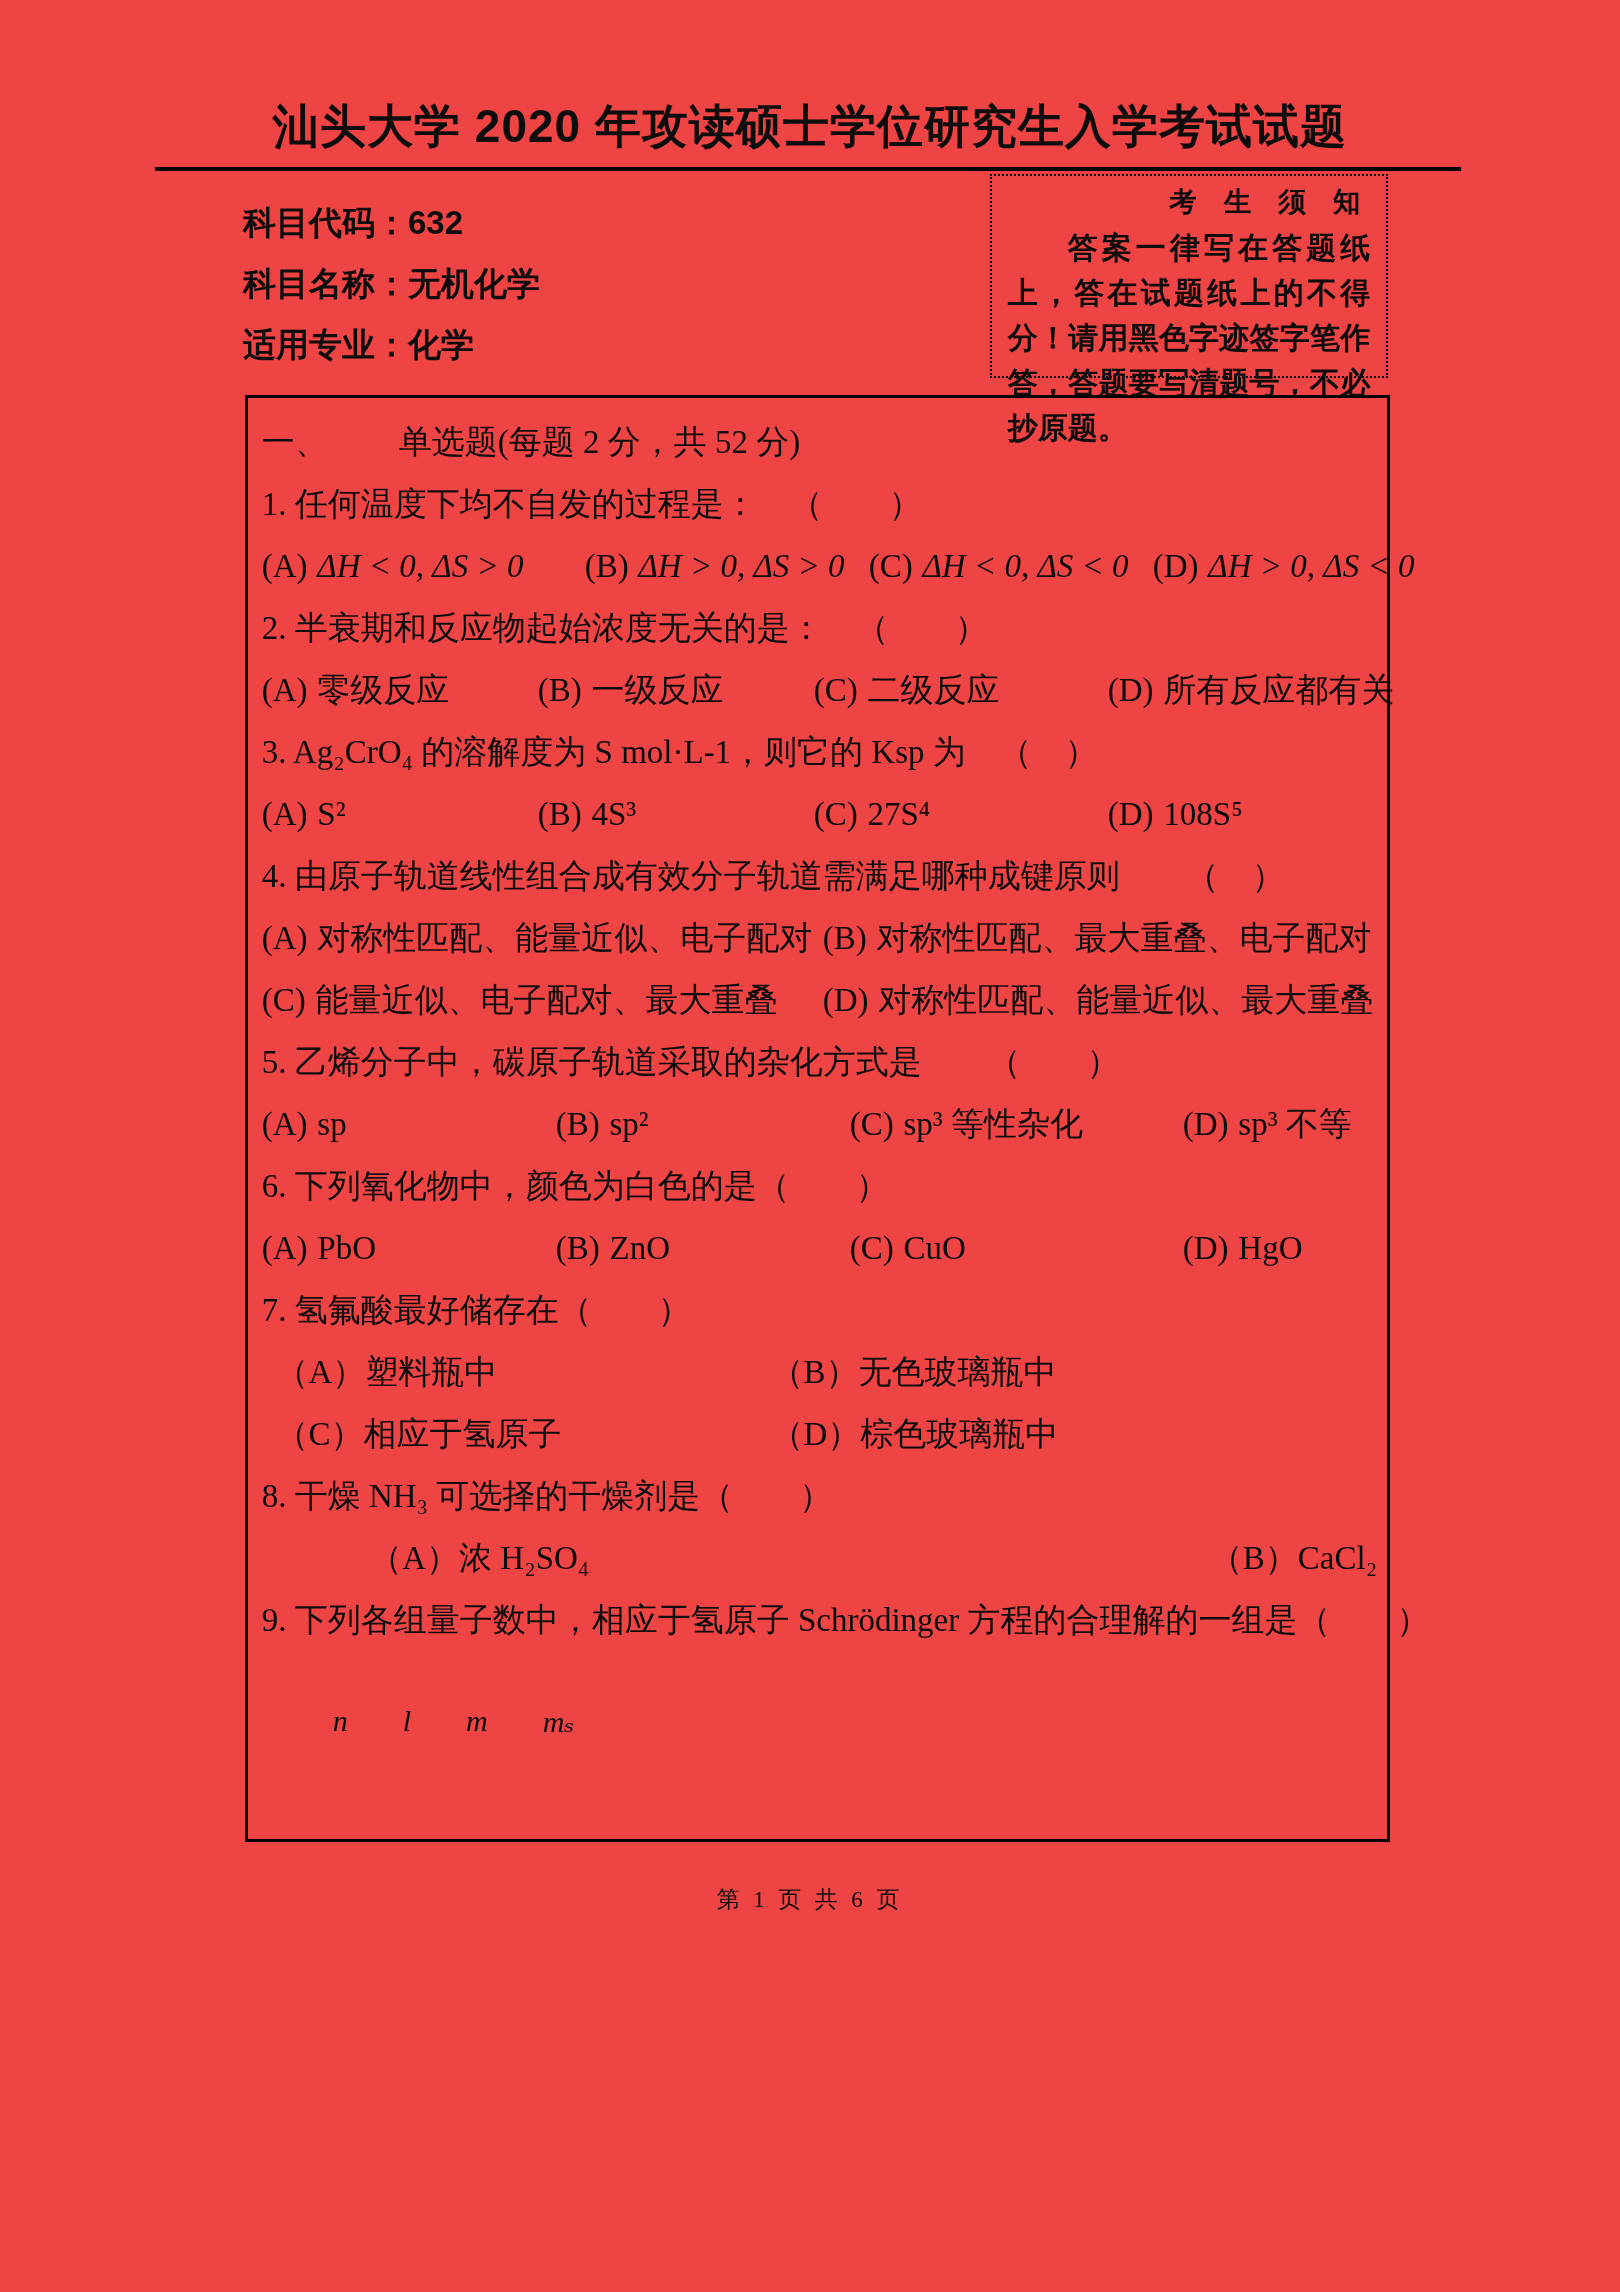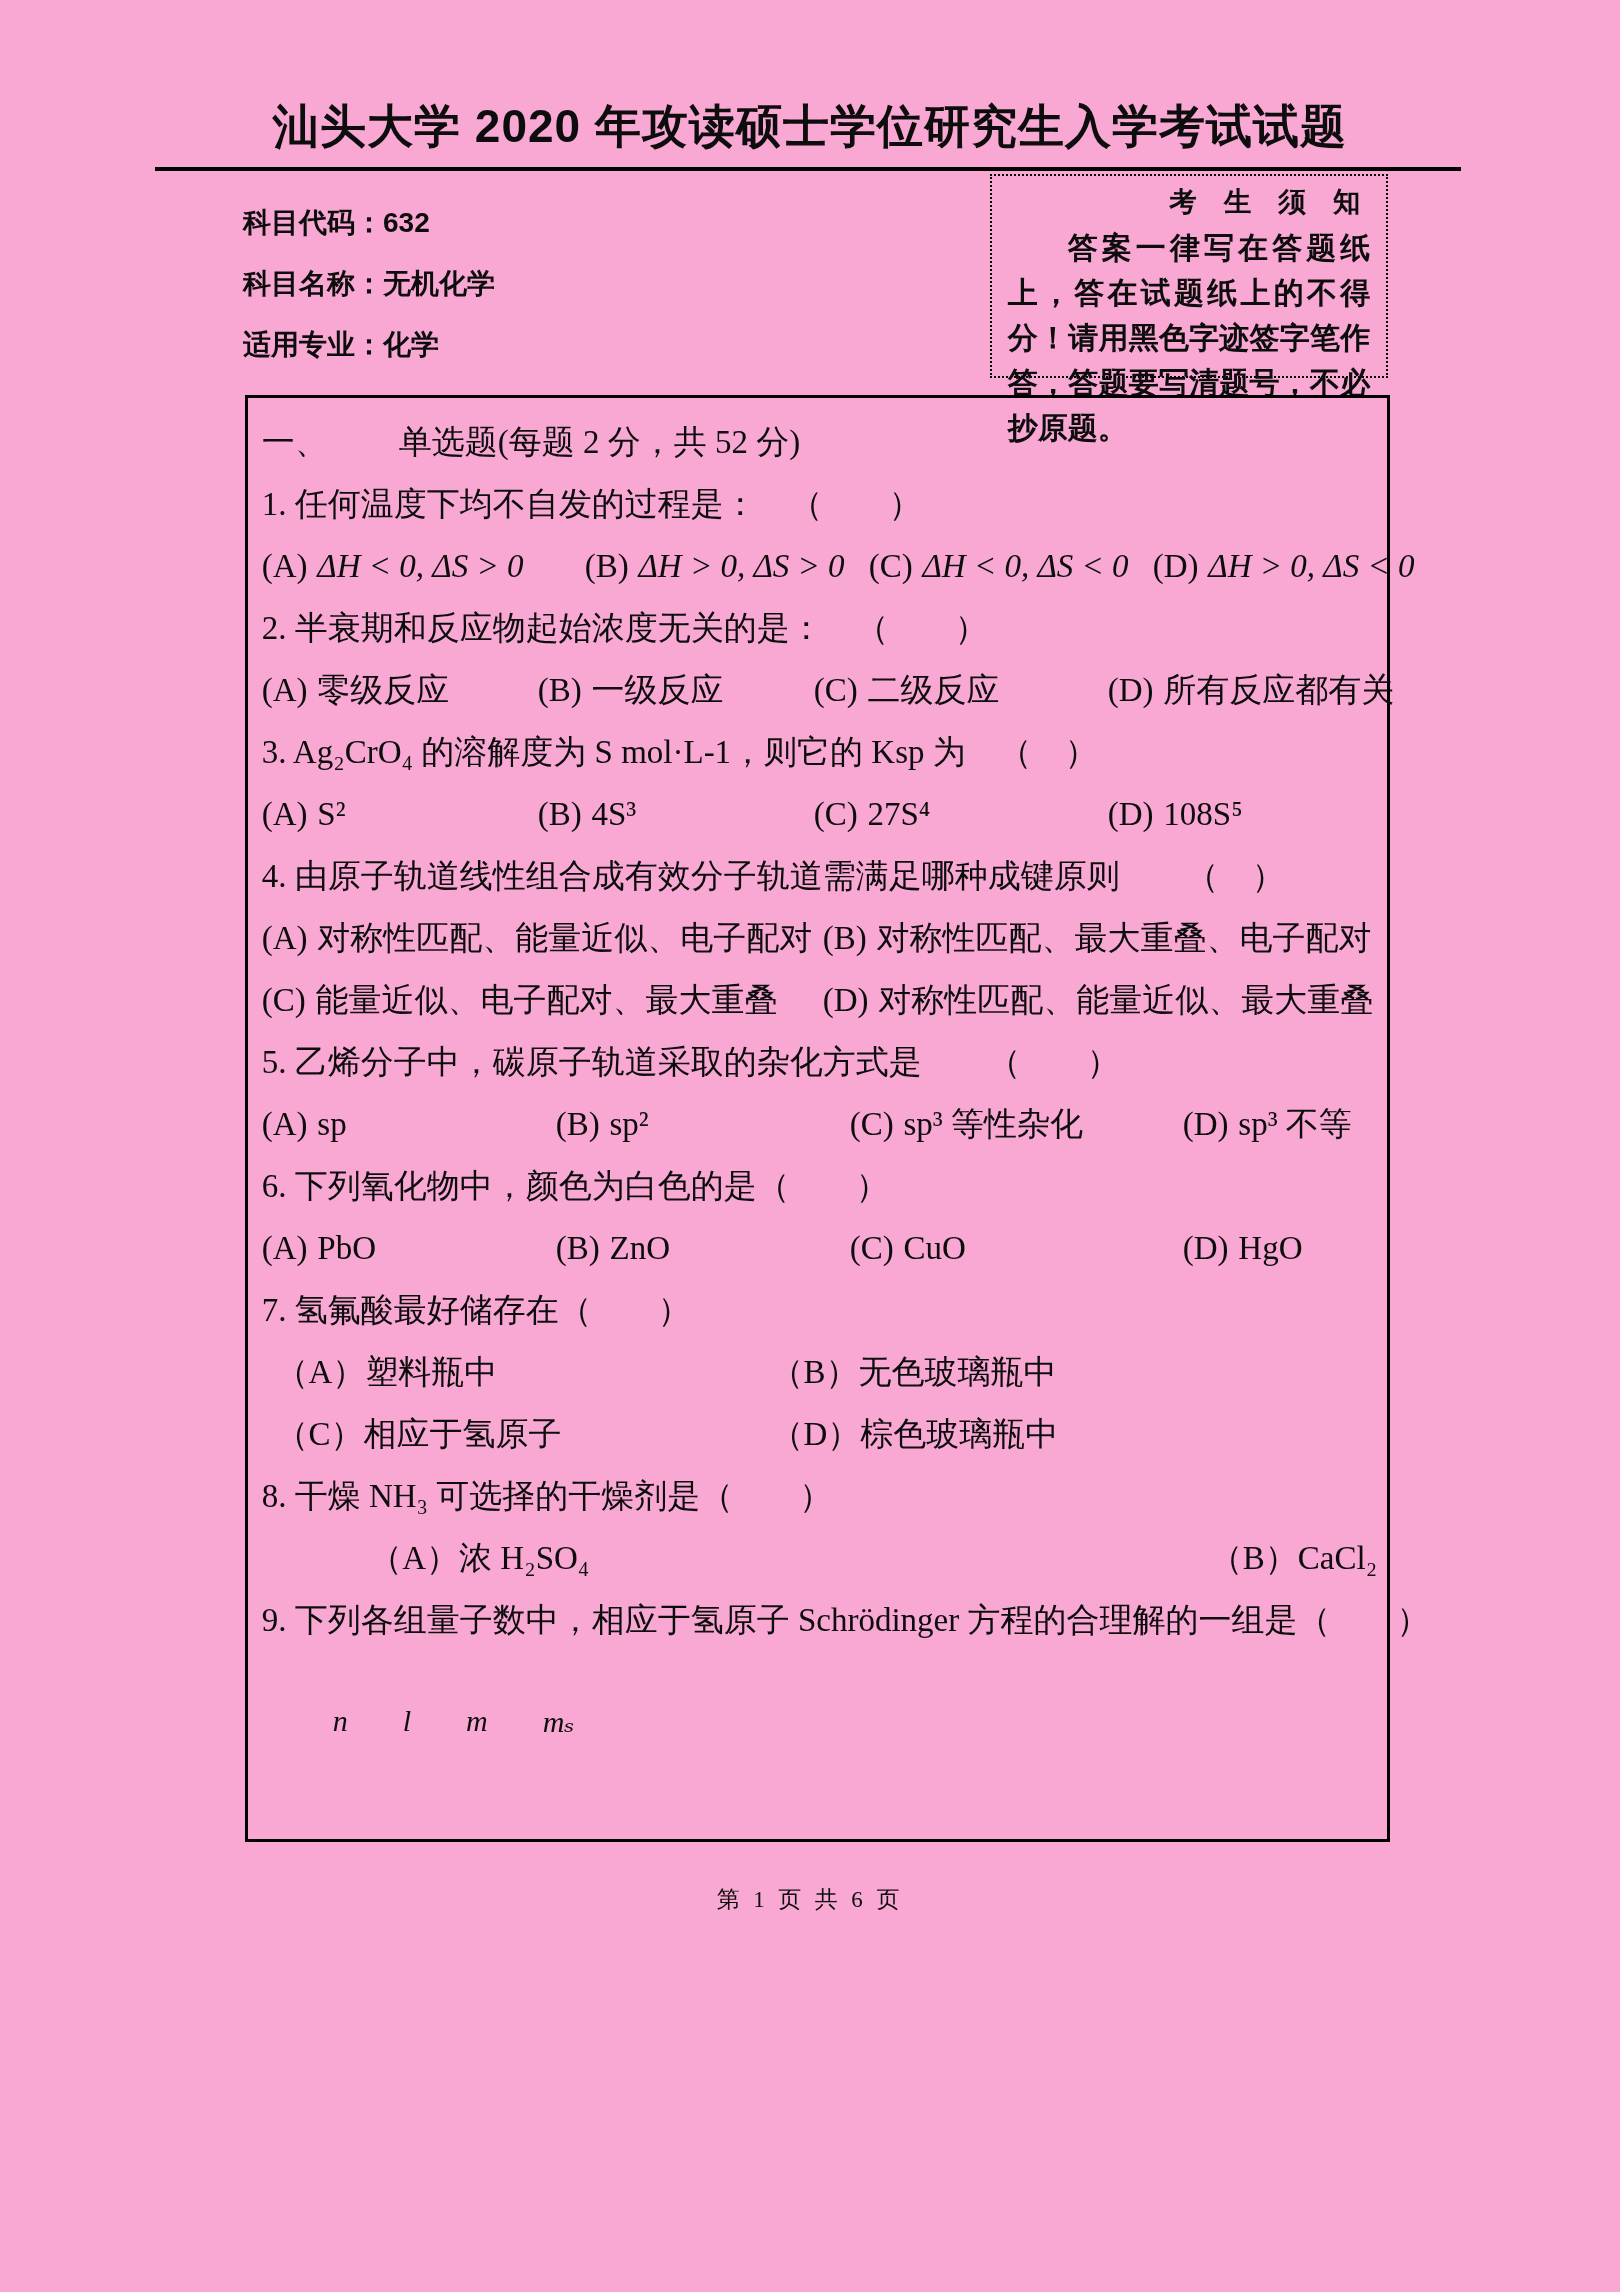--- a/index.html
+++ b/index.html
@@ -1,39 +1,39 @@
 <!DOCTYPE html>
 <html><head>
 <meta charset="utf-8">
 <style>
   html,body{margin:0;padding:0;background:#e8e8e8;}
   .page{
     position:relative;
     width:1620px;height:2293px;
-    background:#f9a8d4;
+    background:#ef4444;
     color:#0d0d0d;
     font-family:"Liberation Serif","DejaVu Serif",serif;
     overflow:hidden;
   }
   
   .title{
     position:absolute;top:96px;left:0;width:100%;
     text-align:center;
     font-family:"Liberation Sans","DejaVu Sans",sans-serif;
     font-weight:bold;font-size:46px;letter-spacing:1px;
     margin:0;
   }
   .rule{
     position:absolute;top:167px;left:155px;width:1306px;height:3.9px;
     background:#000;
   }
   .meta{
     position:absolute;left:243px;top:192px;
     font-family:"Liberation Sans","DejaVu Sans",sans-serif;
-    font-weight:bold;font-size:28px;line-height:61px;
+    font-weight:bold;font-size:33px;line-height:61px;
   }
   .meta-line span{display:inline;}
   
   .notice{
     position:absolute;left:990px;top:174px;width:398px;height:204px;
     box-sizing:border-box;
     border:2.9px dotted #000;
     padding:7.8px 15.7px 0 15.7px;
     font-family:"Liberation Sans","DejaVu Sans",sans-serif;
     font-weight:bold;

